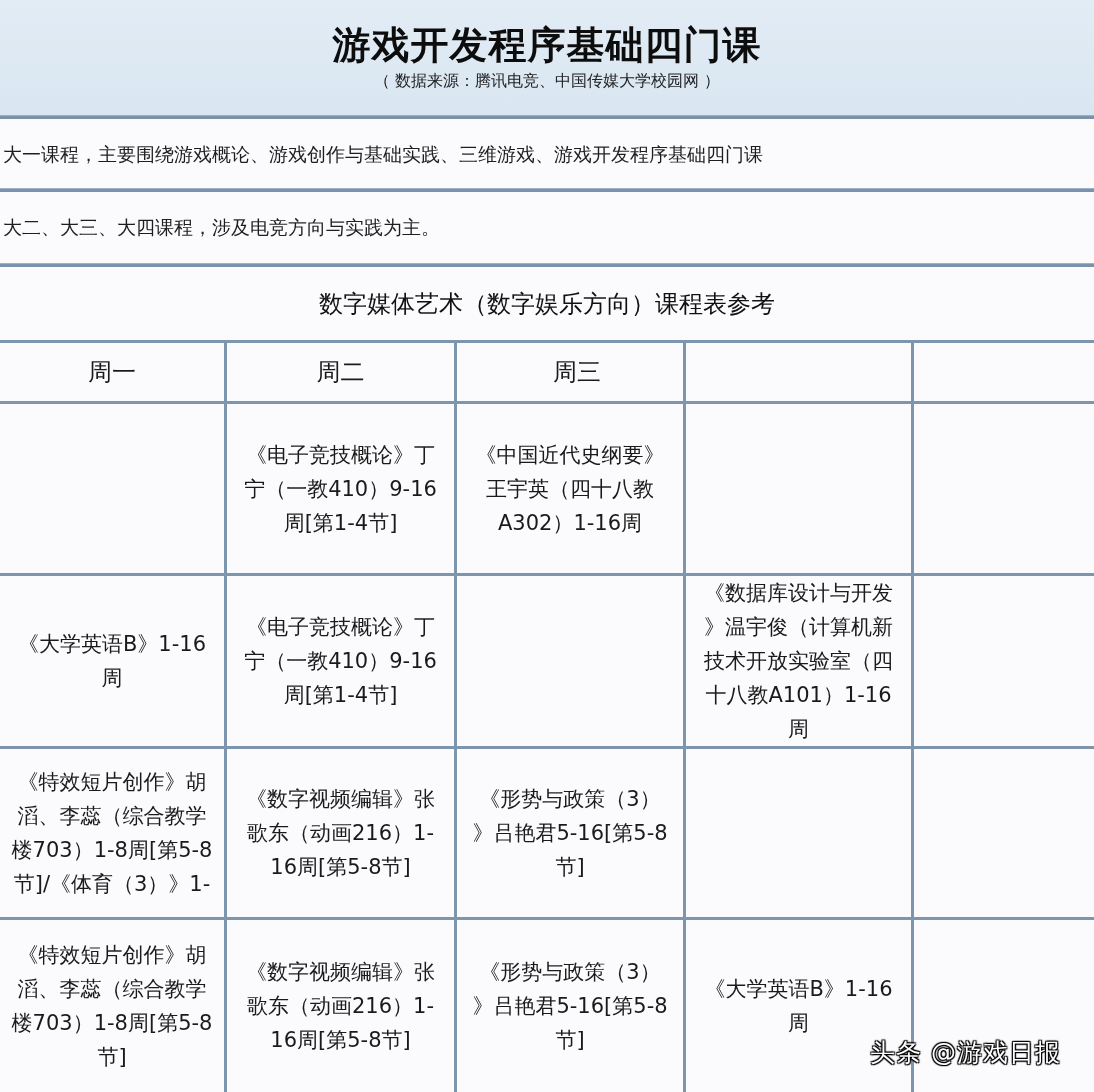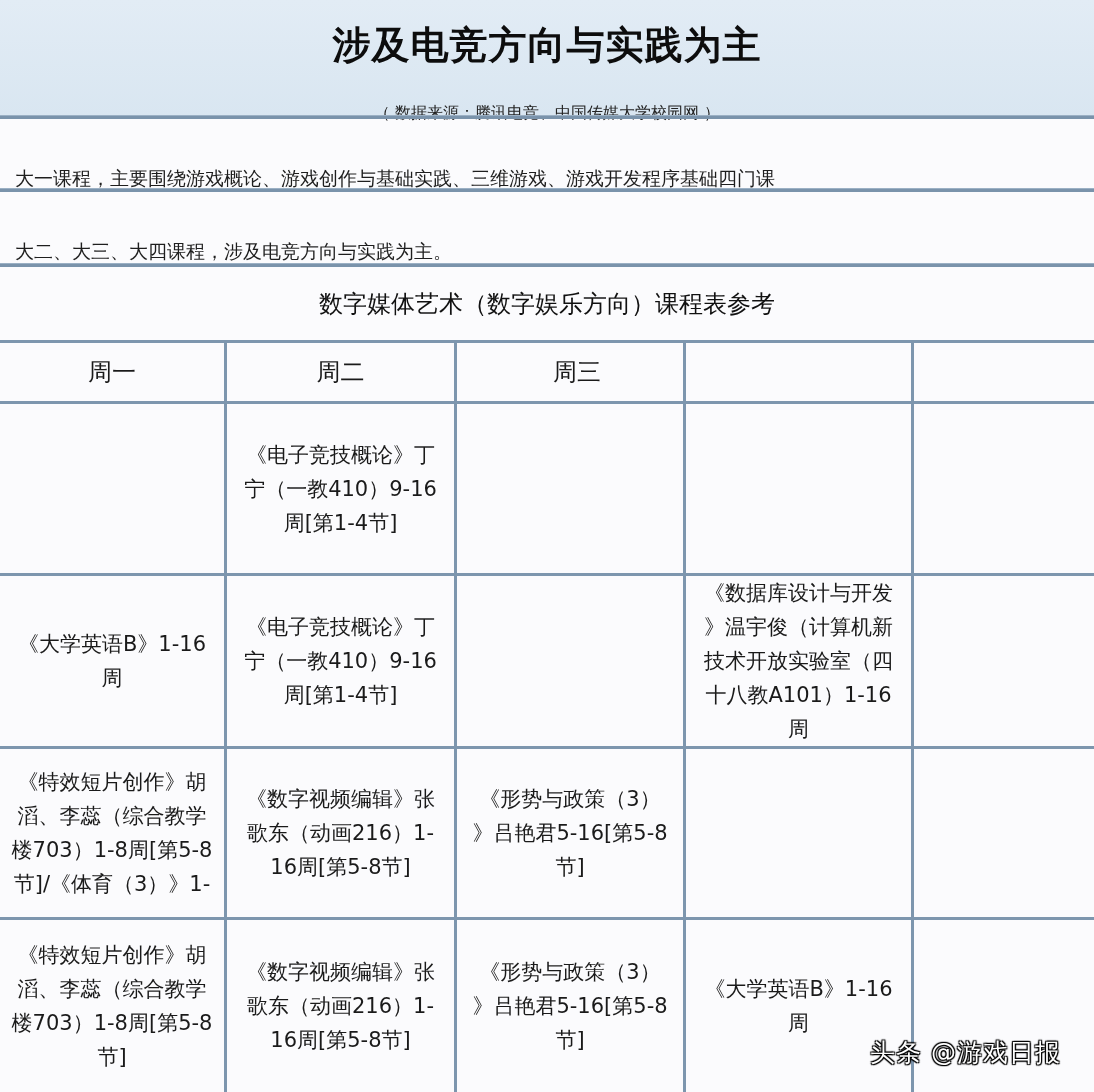--- a/index.html
+++ b/index.html
@@ -15,31 +15,31 @@
       position: absolute; left: 0; top: 0; width: 1094px; height: 116px;
       background: linear-gradient(#e2ecf5, #d9e6f1);
       text-align: center;
     }
     .header-title {
       position: absolute; left: 0; right: 0; top: 20px;
       font-size: 38px; font-weight: bold; letter-spacing: 1px; color: #0d0d0d;
     }
     .header-source {
       position: absolute; left: 0; right: 0; top: 71px;
-      font-size: 16px; color: #222; margin-top: 32px;
+      font-size: 16px; color: #222;
     }
     .hline {
       position: absolute; left: 0; width: 1094px; height: 4px;
       background: #7a93ab;
       border-top: 1px solid #9bb0c4;
     }
     .note {
       position: absolute; left: 0; width: 1094px;
-      font-size: 19px; color: #1e1e1e; padding-left: 15px;
-      display: flex; align-items: center; margin-top: 24px;
+      font-size: 19px; color: #1e1e1e; padding-left: 3px;
+      display: flex; align-items: center;
     }
     .table-title {
       position: absolute; left: 0; width: 1094px; top: 268px; height: 72px;
       display: flex; align-items: center; justify-content: center;
       font-size: 24px; font-weight: normal; color: #111;
     }
     .grid {
       position: absolute; left: 0; top: 340px; width: 1094px; height: 752px;
     }
     .vline {
@@ -64,21 +64,21 @@
       text-shadow: 0 0 2px #000, 1px 1px 1px #000, -1px -1px 1px #000, 1px -1px 1px #000, -1px 1px 1px #000;
       letter-spacing: 1px;
     }
   </style>
 </head>
 <body>
 
 <div class="page">
 
   <div class="header">
-    <div class="header-title">涉及电竞方向与实践为主</div>
+    <div class="header-title">游戏开发程序基础四门课</div>
     <div class="header-source">（ 数据来源：腾讯电竞、中国传媒大学校园网 ）</div>
   </div>
 
   <div class="hline" style="top:115px"></div>
   <div class="note" style="top:119px;height:71px">
     <span>大一课程，主要围绕游戏概论、游戏创作与基础实践、三维游戏、游戏开发程序基础四门课</span>
   </div>
   <div class="hline" style="top:188px"></div>
   <div class="note" style="top:192px;height:72px">
     <span>大二、大三、大四课程，涉及电竞方向与实践为主。</span>
@@ -105,20 +105,27 @@
     <div class="cell head" style="left:457px;top:3px;width:240px;height:58px">周三</div>
 
     <div class="cell" style="left:0;top:64px;width:224px;height:169px"></div>
     <div class="cell" style="left:227px;top:64px;width:227px;height:169px">
       <div>
         <span>《电子竞技概论》丁</span>
         <span>宁（一教410）9-16</span>
         <span>周[第1-4节]</span>
       </div>
     </div>
+    <div class="cell" style="left:457px;top:64px;width:226px;height:169px">
+      <div>
+        <span>《中国近代史纲要》</span>
+        <span>王宇英（四十八教</span>
+        <span>A302）1-16周</span>
+      </div>
+    </div>
     <div class="cell" style="left:686px;top:64px;width:225px;height:169px"></div>
     <div class="cell" style="left:914px;top:64px;width:180px;height:169px"></div>
 
     <div class="cell" style="left:0;top:236px;width:224px;height:170px">
       <div>
         <span>《大学英语B》1-16</span>
         <span>周</span>
       </div>
     </div>
     <div class="cell" style="left:227px;top:236px;width:227px;height:170px">

